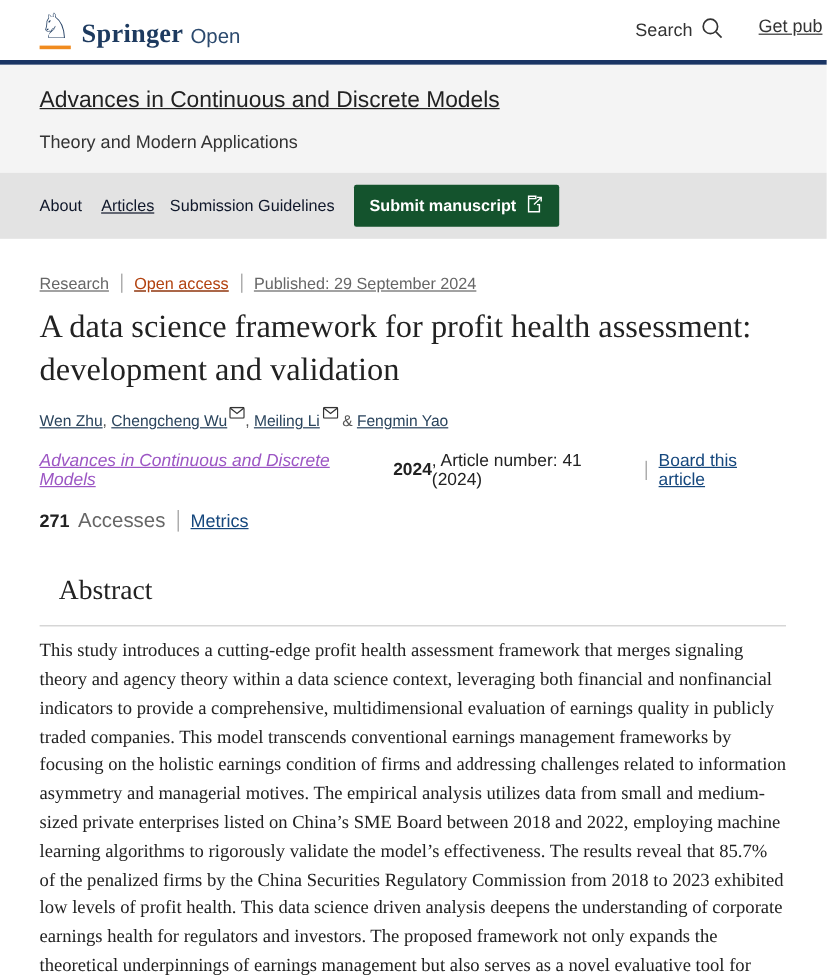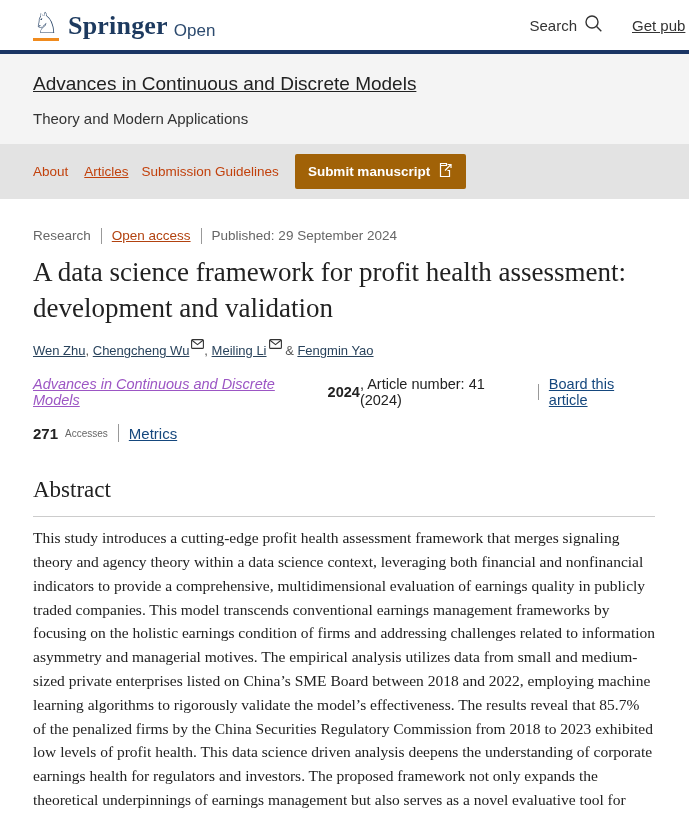--- a/index.html
+++ b/index.html
@@ -17,26 +17,26 @@
     display: flex; align-items: center; justify-content: space-between;
     padding-left: 33px;
   }
   .brand { display: flex; align-items: flex-end; gap: 9px; }
   .horse-icon {
     font-size: 29px; line-height: 29px; color: #1d3a5f;
     border-bottom: 3px solid #f08b1e; padding-bottom: 0px;
   }
   .brand-springer {
     font-family: "Liberation Serif", serif; font-weight: 700;
-    font-size: 26px; color: #1d3a5f; letter-spacing: 0.2px;
+    font-size: 22px; color: #1d3a5f; letter-spacing: 0.2px;
   }
   .brand-open {
     font-size: 17px; font-weight: 300; color: #2c4a6e; margin-left: -3px;
   }
-  .header-right { display: flex; align-items: center; }
+  .header-right { display: flex; }
   .search-link {
     display: flex; align-items: center; gap: 7px;
     color: #333; text-decoration: none; font-size: 15px;
   }
   .get-pub-link {
     color: #333; font-size: 15px; margin-left: 29px;
     white-space: nowrap; width: 57px; overflow: hidden; display: block;
   }
   .header-divider { height: 4px; background: #1a3564; }
 
@@ -45,33 +45,33 @@
   .journal-title-link {
     color: #222; font-size: 19px; display: inline-block;
   }
   .journal-subtitle { color: #333; font-size: 15px; margin-top: 15px; }
 
   
   .nav-band {
     background: #e3e3e3; height: 55px;
     display: flex; align-items: center; padding: 0 33px;
   }
-  .nav-link { color: #c2410c; font-size: 13.5px; text-decoration: none; margin-right: 16px; }
+  .nav-link { color: #0f172a; font-size: 13.5px; text-decoration: none; margin-right: 16px; }
   .nav-link.underlined { text-decoration: underline; }
   .nav-link:nth-child(2) { margin-right: 13px; }
   .submit-btn {
-    background: #a16207; color: #fff; border: none; border-radius: 2px;
+    background: #14532d; color: #fff; border: none; border-radius: 2px;
     font-family: "Liberation Sans", sans-serif;
     font-size: 13.5px; font-weight: 700; padding: 8px 13px;
     display: flex; align-items: center; gap: 8px; cursor: pointer;
   }
 
   
   .article-main { padding: 29px 34px 0 33px; }
-  .meta-row { display: flex; align-items: flex-start; font-size: 13.5px; color: #666; }
+  .meta-row { display: flex; align-items: center; font-size: 13.5px; color: #666; text-decoration: underline; }
   .bar-sep {
     display: inline-block; width: 0; height: 16px;
     border-left: 1px solid #999; margin: 0 10px;
   }
   .open-access-link { color: #b2420f; font-weight: 400; }
   .article-title {
     font-family: "Liberation Serif", serif; font-weight: 400;
     font-size: 27px; line-height: 1.32; color: #222;
     margin: 11px 0 0 0; max-width: 624px;
   }
@@ -81,28 +81,28 @@
   .email-sup { position: relative; top: -6px; margin-left: 2px; }
   .email-sup svg { display: inline-block; }
 
   .cite-row { margin-top: 18px; font-size: 14.5px; color: #222; display: flex; align-items: center; flex-wrap: nowrap; }
   .journal-cite-link { color: #9c56c4; font-style: italic; }
   .cite-volume { font-weight: 700; margin-left: 7px; }
   .cite-link, .metrics-link { color: #15477d; }
 
   .metrics-row { margin-top: 16px; font-size: 15px; display: flex; align-items: center; }
   .accesses-count { font-weight: 700; color: #222; }
-  .accesses-label { color: #666; margin-left: 7px; font-size: 10px; }
+  .accesses-label { color: #666; margin-left: 7px; font-size: 17px; }
   .metrics-row .bar-sep { height: 18px; }
 
   
   .abstract-section { margin-top: 35px; }
   .abstract-heading {
     font-family: "Liberation Serif", serif; font-weight: 400;
-    font-size: 23px; color: #222; margin: 0;
+    font-size: 23px; color: #222; margin: 16px;
   }
   .abstract-divider { border: none; border-top: 1px solid #ccc; margin: 13px 0 0 0; }
   .abstract-text {
     font-family: "Liberation Serif", serif;
     font-size: 15.5px; line-height: 23.8px; color: #222;
     margin: 9px 0 0 0; max-width: 624px;
   }
 </style>
 </head>
 <body>

